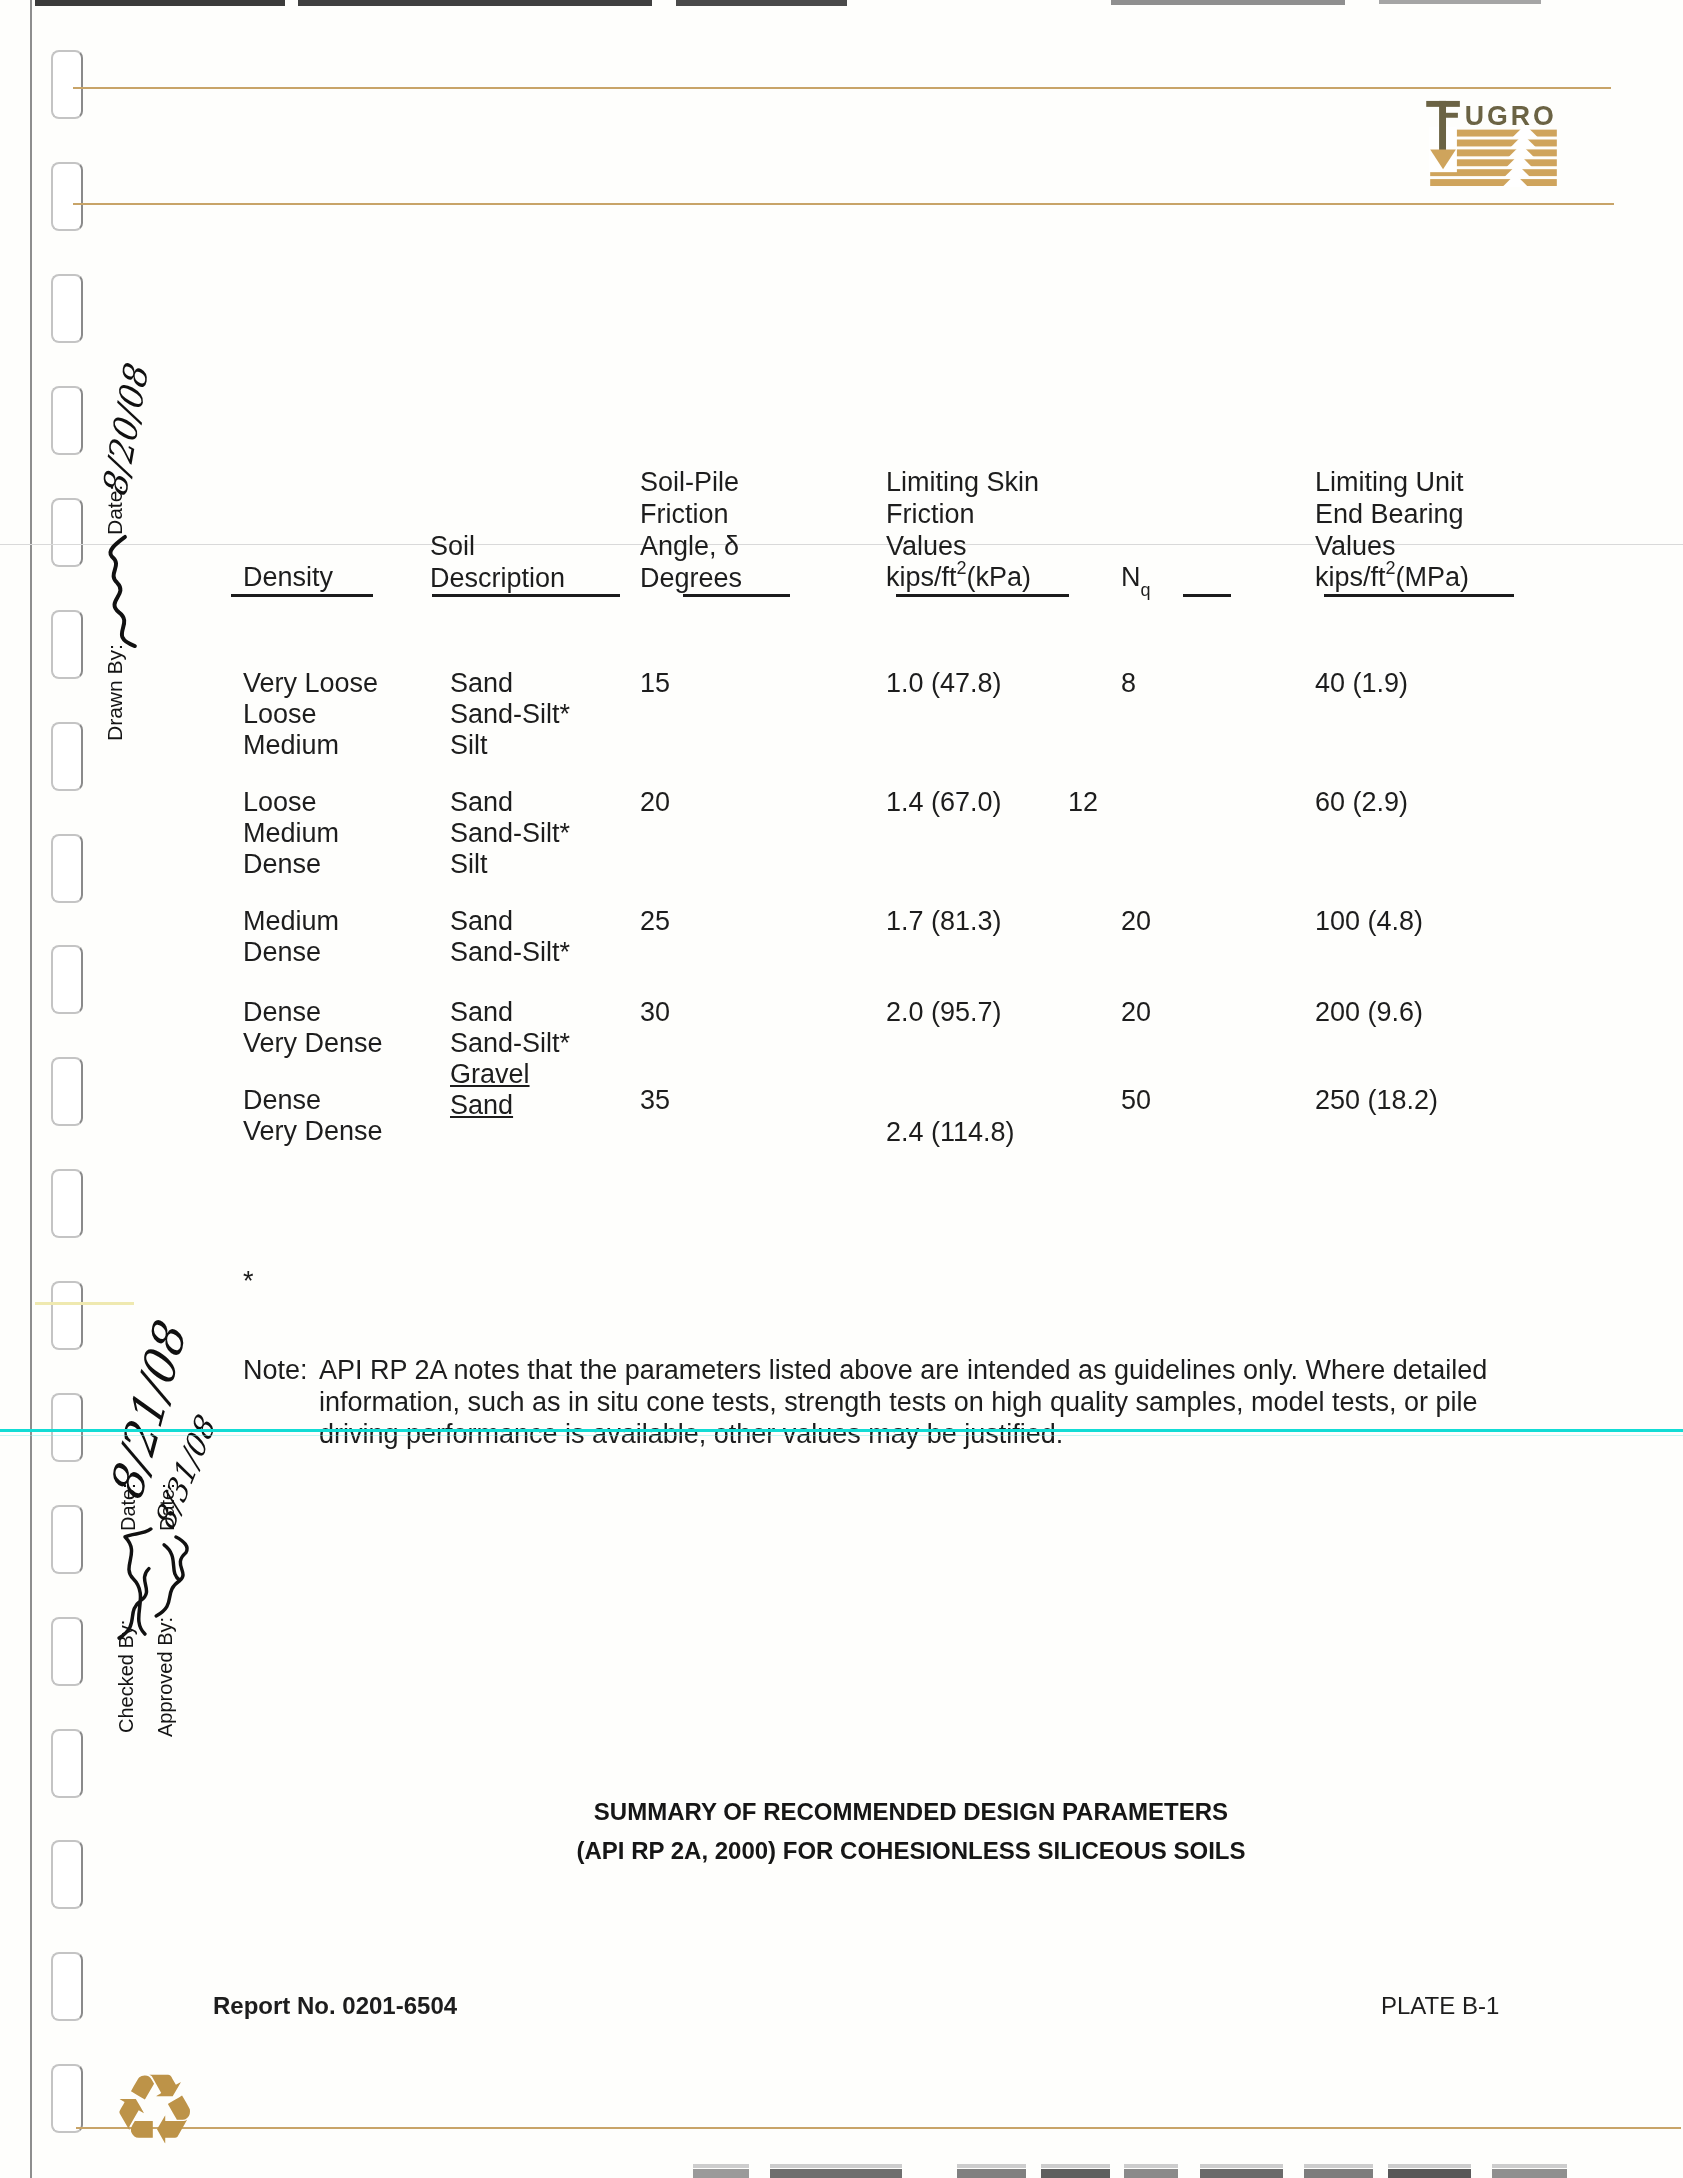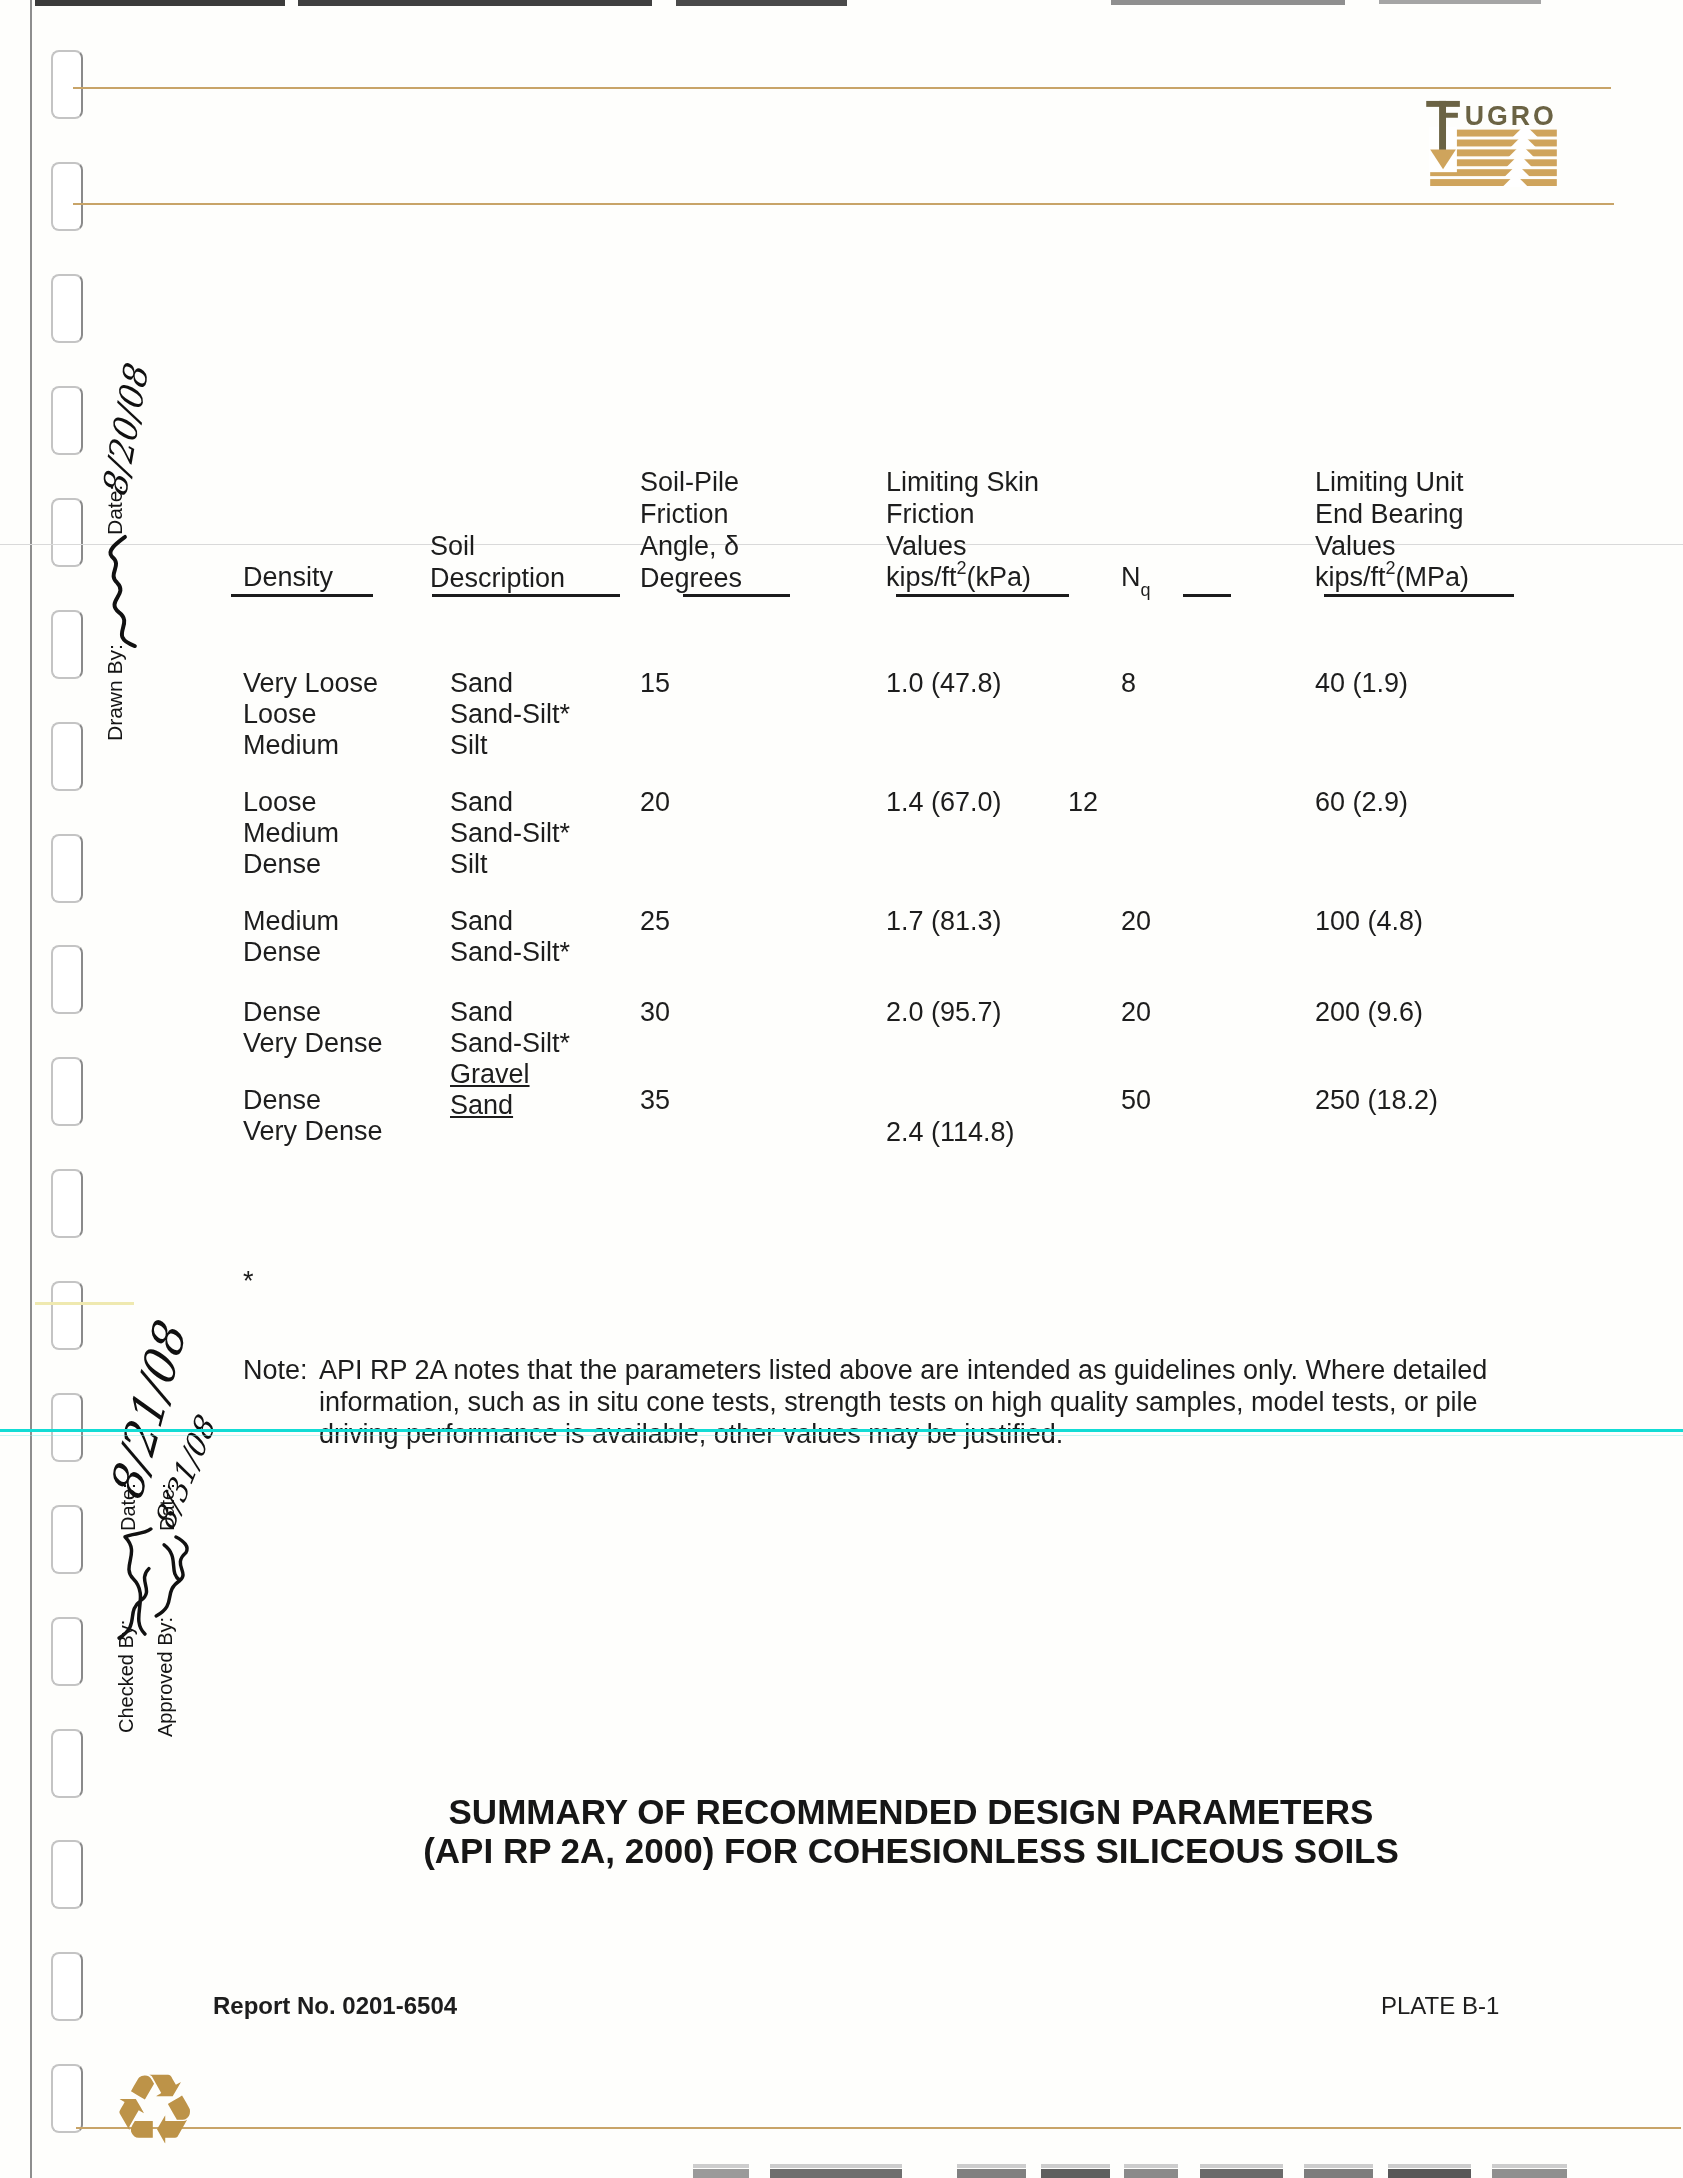--- a/index.html
+++ b/index.html
@@ -22,21 +22,21 @@
   
   .h { position:absolute; font-size:27px; line-height:32px; white-space:pre-line; }
   .c { position:absolute; font-size:27px; line-height:31px; white-space:pre-line; }
   .tc { text-align:left; }
   .ul { position:absolute; top:594px; height:3px; background:#1c1c1c; }
   sup.u2 { font-size:18px; position:relative; top:-2px; vertical-align:super; line-height:0; }
   sub.sq { font-size:18px; position:relative; top:4px; line-height:0; }
 
   .para { position:absolute; font-size:27px; line-height:32px; white-space:pre-line; }
   .title { position:absolute; left:218px; top:1792px; width:1386px; text-align:center;
-           font-size:35px; line-height:39px; font-weight:bold; white-space:pre-line; color:#161616; }
+           font-size:24px; line-height:39px; font-weight:bold; white-space:pre-line; color:#161616; }
   .footer-txt { position:absolute; font-size:24px; }
 
   
   .rot { position:absolute; transform-origin:0 0; transform:rotate(-90deg); white-space:nowrap; }
   .stamp { font-size:21px; color:#141414; }
   .hand { font-family:"DejaVu Serif", serif; font-style:italic; color:#101010; }
   .sig-svg { position:absolute; }
 
   .recycle { position:absolute; left:111px; top:2061px; font-size:97px; line-height:1; color:#bd9348; font-family:"DejaVu Sans", sans-serif; }
 </style>

